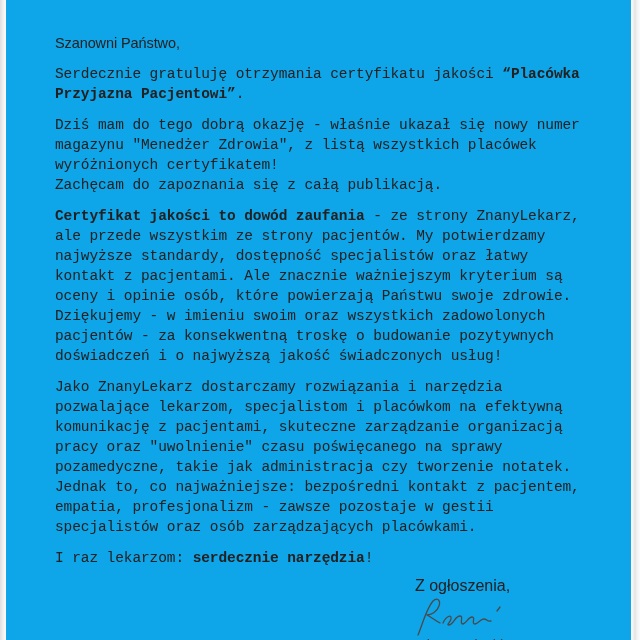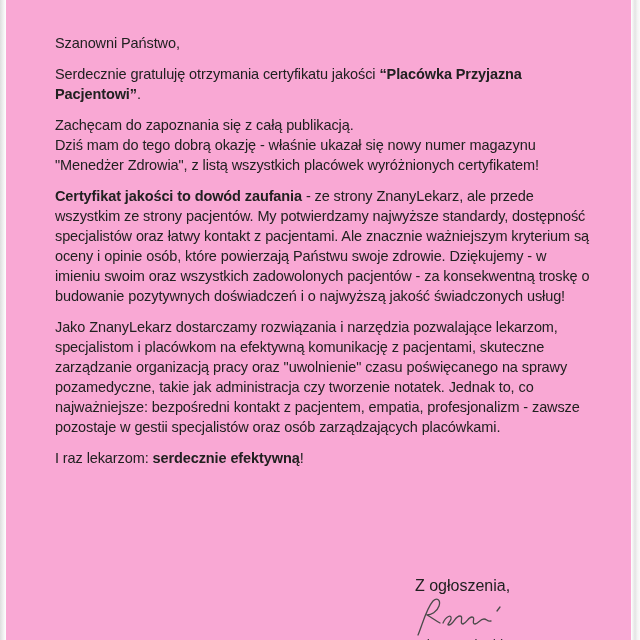--- a/index.html
+++ b/index.html
@@ -1,19 +1,19 @@
 <!DOCTYPE html>
 <html lang="pl"><head>
 <meta charset="utf-8">
 <style>
   html,body{margin:0;padding:0;}
   .canvas{
     position:relative;
     width:640px;height:640px;
-    background:#f9a8d4;
+    background:#0ea5e9;
     overflow:hidden;
     font-family:"Liberation Sans", sans-serif;
     color:#212121;
   }
   
   .edge-left{
     position:absolute;left:0;top:0;bottom:0;width:6px;
     background:linear-gradient(to right,#dedede,#f6f6f6 70%,#ffffff);
   }
   .edge-right{
@@ -21,21 +21,21 @@
     background:linear-gradient(to right,#ffffff,#e4e4e4 45%,#f4f4f4 70%,#fbfbfb);
   }
   .letter{
     position:relative;
     padding:33px 48px 0 55px;
     font-size:14.5px;
     line-height:20px;
     letter-spacing:-0.1px;
   }
   .salutation{margin:0 0 11px 0;}
-  .para{margin:0 0 11px 0;}
+  .para{margin:0 0 11px 0;font-family:Liberation Mono, monospace;}
   .pline{margin:0;}
   .b{font-weight:700;}
   .closing-block{
     position:absolute;
     left:412px;top:577px;
     width:200px;
   }
   .closing{margin:0 0 2px 3px;}
   .signature-svg{display:block;margin:0;}
   .signatory-clip{
@@ -53,31 +53,31 @@
   <div class="edge-right"></div>
 
   <div class="letter">
     <div class="salutation">Szanowni Państwo,</div>
 
     <div id="letter-body">
         <div class="para">
           <div class="pline"><span>Serdecznie gratuluję otrzymania certyfikatu jakości </span><span class="b">“Placówka Przyjazna Pacjentowi”</span><span>.</span></div>
         </div>
         <div class="para">
+          <div class="pline"><span>Dziś mam do tego dobrą okazję - właśnie ukazał się nowy numer magazynu "Menedżer Zdrowia", z listą wszystkich placówek wyróżnionych certyfikatem!</span></div>
           <div class="pline"><span>Zachęcam do zapoznania się z całą publikacją.</span></div>
-          <div class="pline"><span>Dziś mam do tego dobrą okazję - właśnie ukazał się nowy numer magazynu "Menedżer Zdrowia", z listą wszystkich placówek wyróżnionych certyfikatem!</span></div>
         </div>
         <div class="para">
           <div class="pline"><span class="b">Certyfikat jakości to dowód zaufania</span><span> - ze strony ZnanyLekarz, ale przede wszystkim ze strony pacjentów. My potwierdzamy najwyższe standardy, dostępność specjalistów oraz łatwy kontakt z pacjentami. Ale znacznie ważniejszym kryterium są oceny i opinie osób, które powierzają Państwu swoje zdrowie. Dziękujemy - w imieniu swoim oraz wszystkich zadowolonych pacjentów - za konsekwentną troskę o budowanie pozytywnych doświadczeń i o najwyższą jakość świadczonych usług!</span></div>
         </div>
         <div class="para">
           <div class="pline"><span>Jako ZnanyLekarz dostarczamy rozwiązania i narzędzia pozwalające lekarzom, specjalistom i placówkom na efektywną komunikację z pacjentami, skuteczne zarządzanie organizacją pracy oraz "uwolnienie" czasu poświęcanego na sprawy pozamedyczne, takie jak administracja czy tworzenie notatek. Jednak to, co najważniejsze: bezpośredni kontakt z pacjentem, empatia, profesjonalizm - zawsze pozostaje w gestii specjalistów oraz osób zarządzających placówkami.</span></div>
         </div>
         <div class="para">
-          <div class="pline"><span>I raz lekarzom: </span><span class="b">serdecznie efektywną</span><span>!</span></div>
+          <div class="pline"><span>I raz lekarzom: </span><span class="b">serdecznie narzędzia</span><span>!</span></div>
         </div>
       </div>
   </div>
 
   <div class="closing-block">
     <div class="closing">Z ogłoszenia,</div>
 
     <svg class="signature-svg" width="100" height="40" viewBox="0 0 100 40" aria-hidden="true">
       <g fill="none" stroke="#4a4a4a" stroke-width="1.3" stroke-linecap="round" stroke-linejoin="round">
         <path d="M6,38 C10,29 14,12 21,4 C25,0 29,3 27,9 C25,15 19,18 15,18 C19,20 24,24 28,26"></path>

